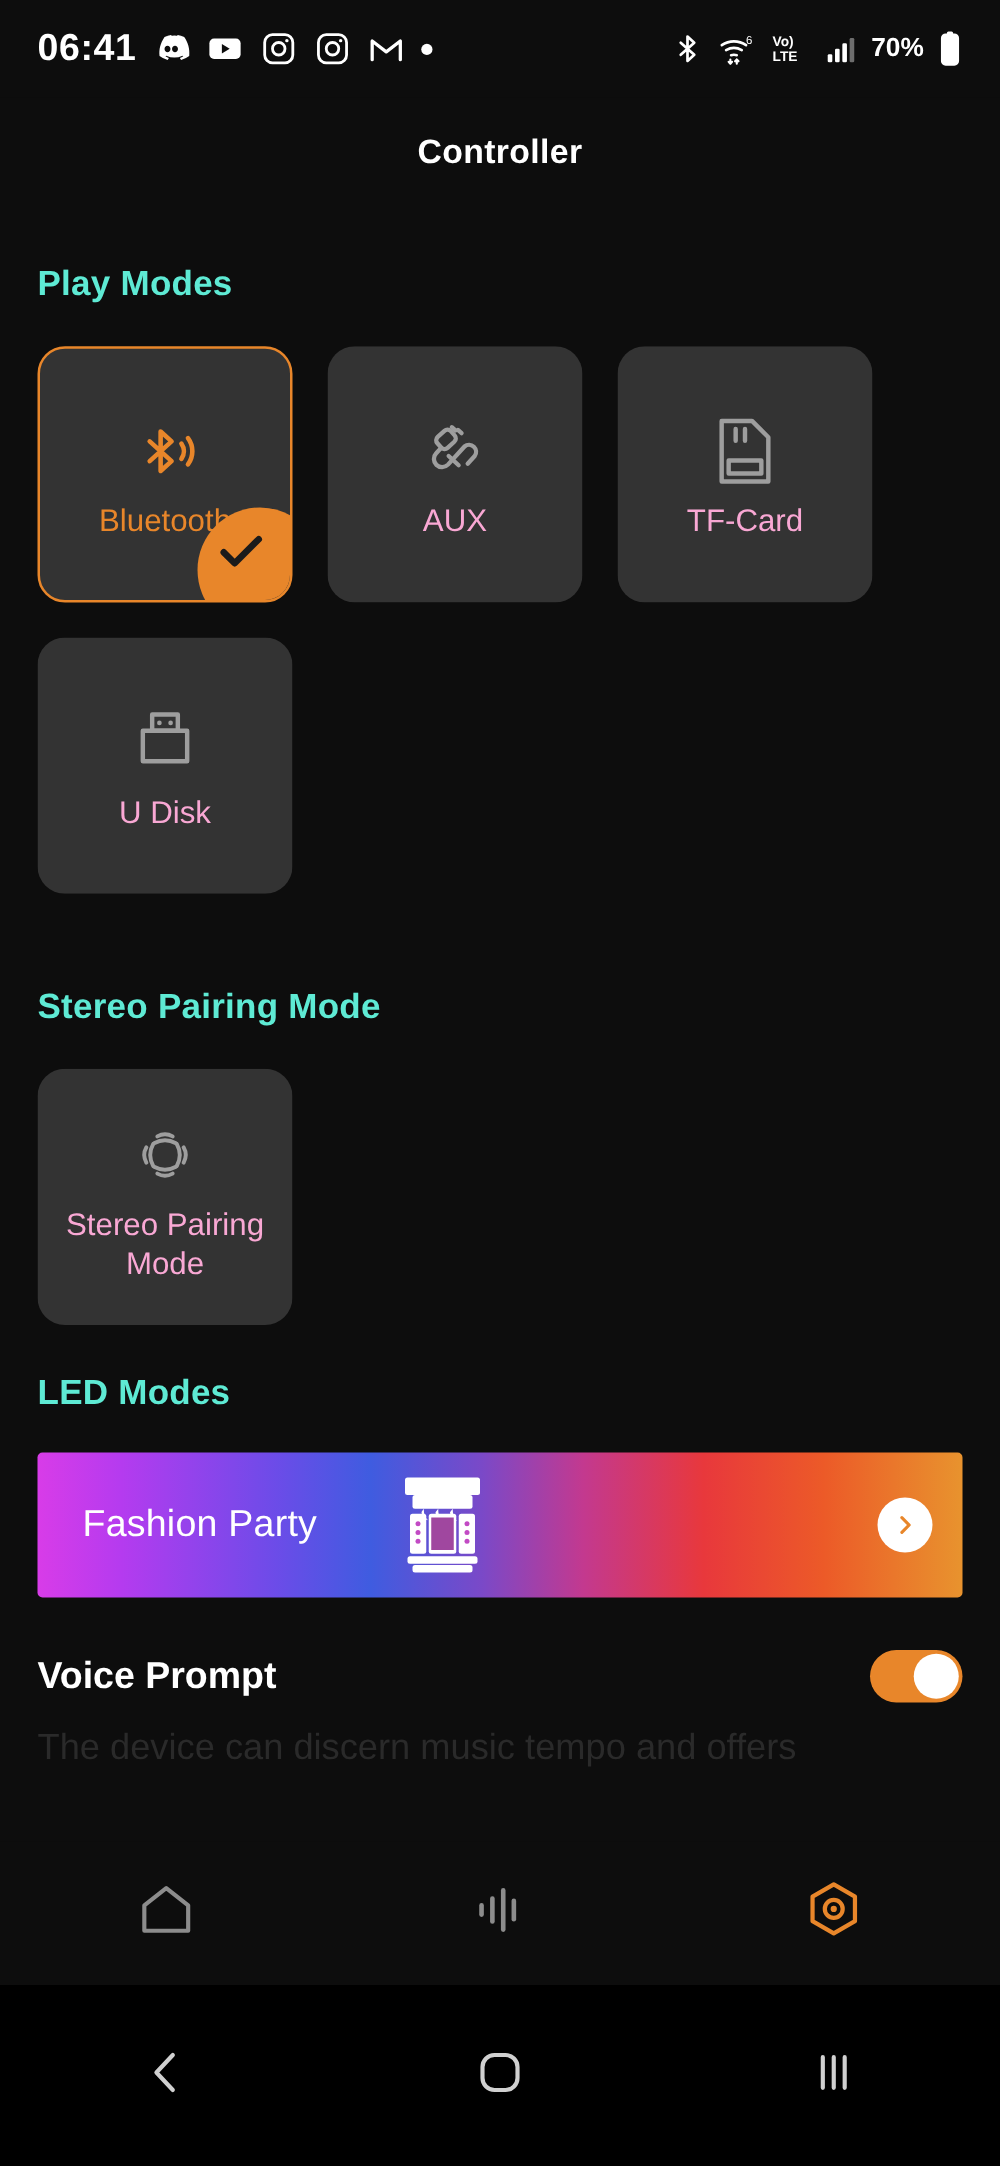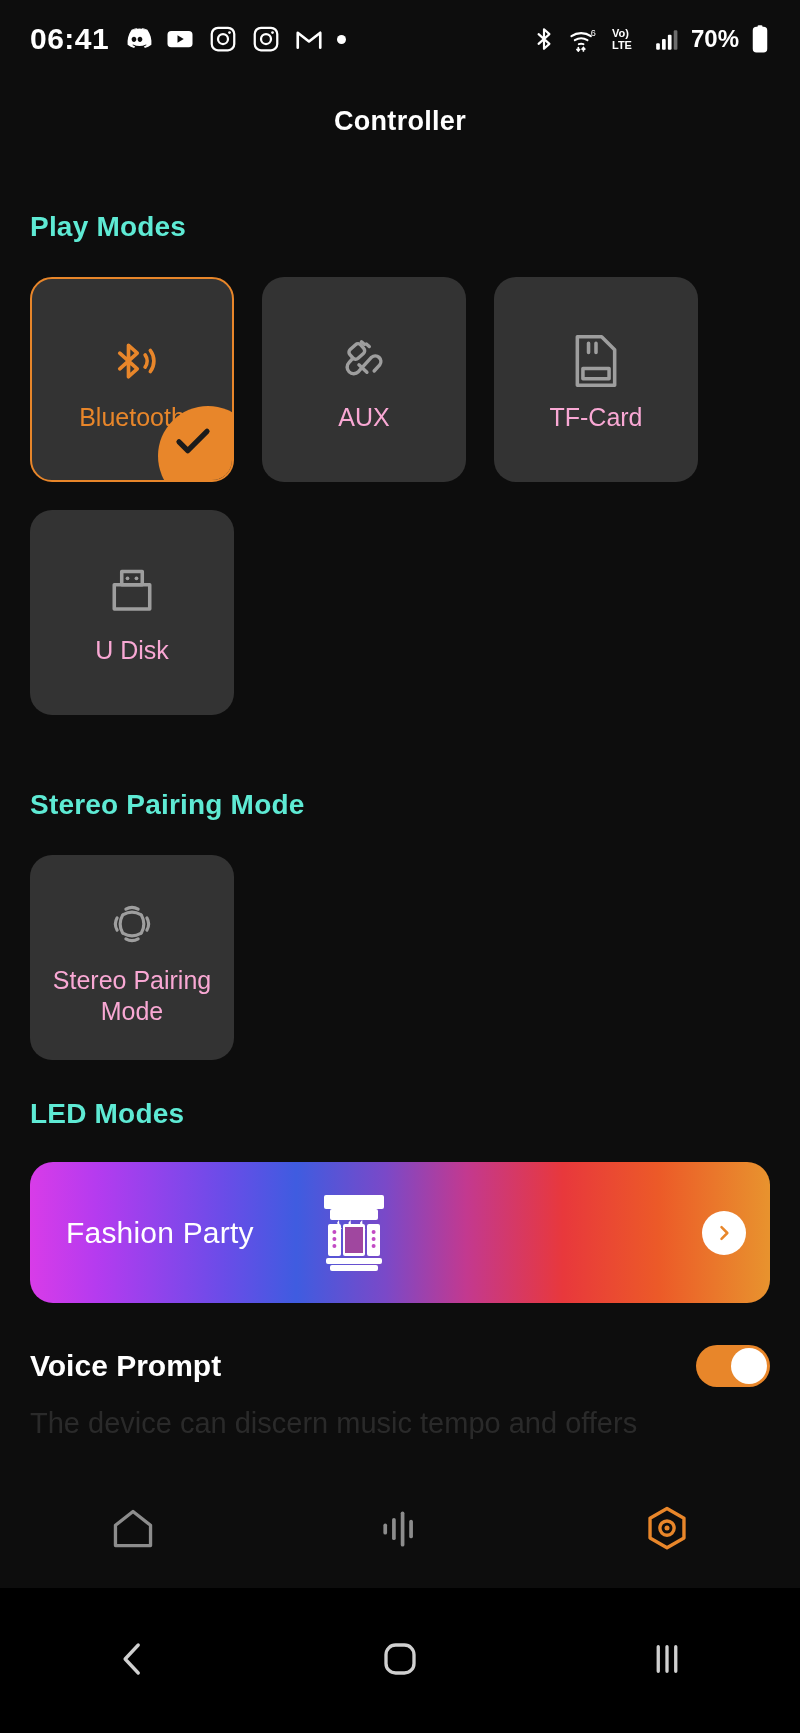--- a/index.html
+++ b/index.html
@@ -17,21 +17,21 @@
   .status-bar{
     height:78px; width:100%;
     display:flex; align-items:center;
     padding:0 30px;
     background:#0d0d0d;
   }
   .sb-left{ display:flex; align-items:center; gap:13px; }
   .sb-time{ font-size:30px; font-weight:600; letter-spacing:.5px; color:#fff; }
   .sb-right{ margin-left:auto; display:flex; align-items:center; gap:11px; }
   .sb-icon{ display:flex; align-items:center; justify-content:center; }
-  .sb-battery-text{ font-size:24px; font-weight:600; color:#fff; }
+  .sb-battery-text{ font-size:21px; font-weight:600; color:#fff; }
   .sb-dot{ width:9px;height:9px;border-radius:50%;background:#fff; }
 
   
   .page-title{
     text-align:center;
     font-size:27px;
     font-weight:bold;
     padding-top:28px;
     letter-spacing:.3px;
     color:#fff;
@@ -95,22 +95,22 @@
     border-radius:50%;
     display:flex;
     align-items:flex-start;
     justify-content:flex-start;
     padding-top:14px; padding-left:14px;
   }
 
   
   .led-banner{
     margin-top:32px;
-    height:141px;
-    border-radius:23px;
+    height:116px;
+    border-radius:4px;
     background:linear-gradient(90deg,
         #d83ce8 0%,
         #b53bef 9%,
         #6b4ce8 26%,
         #3f5ce0 36%,
         #7a49c8 48%,
         #c3398f 59%,
         #e8383c 72%,
         #ec5a28 85%,
         #e8932e 100%);

